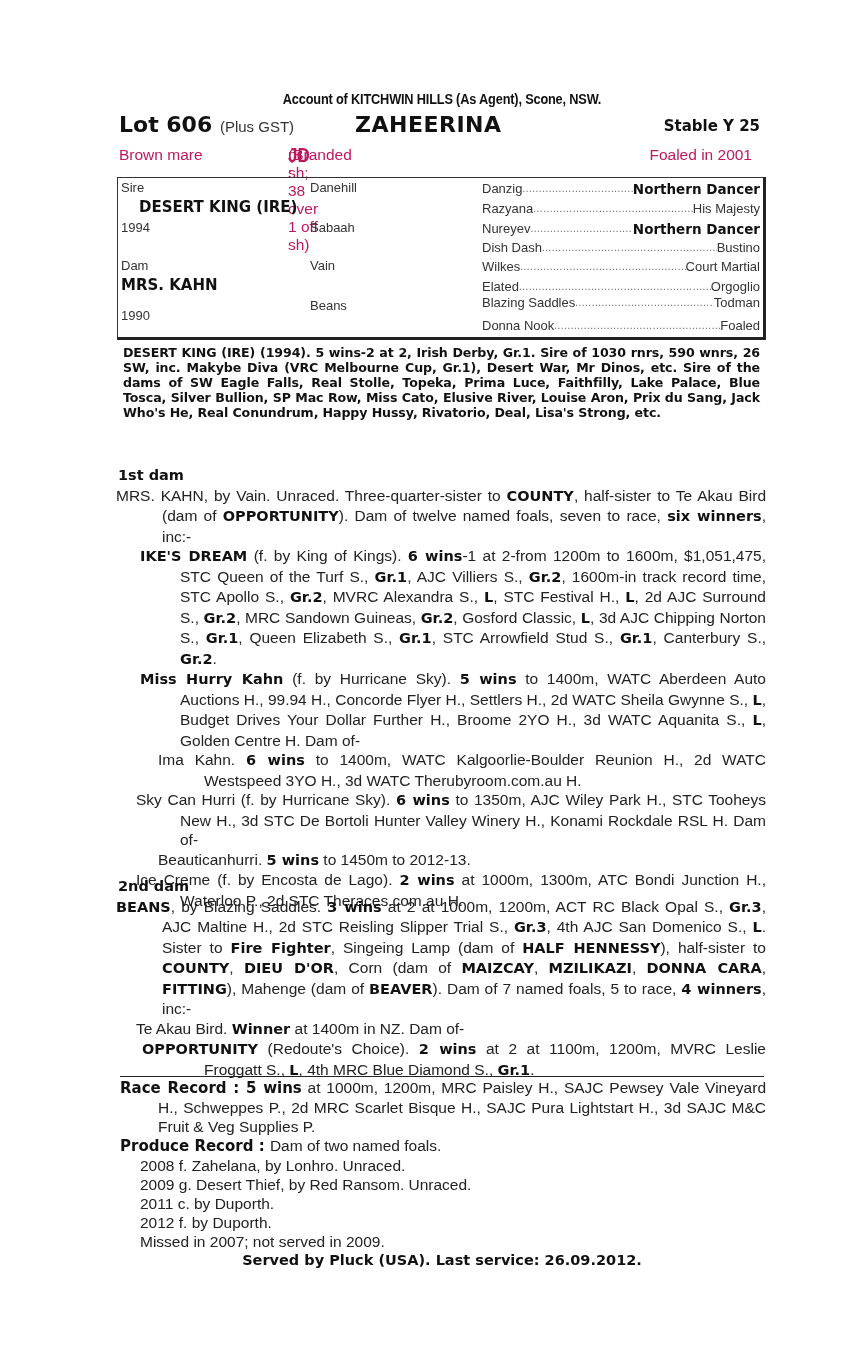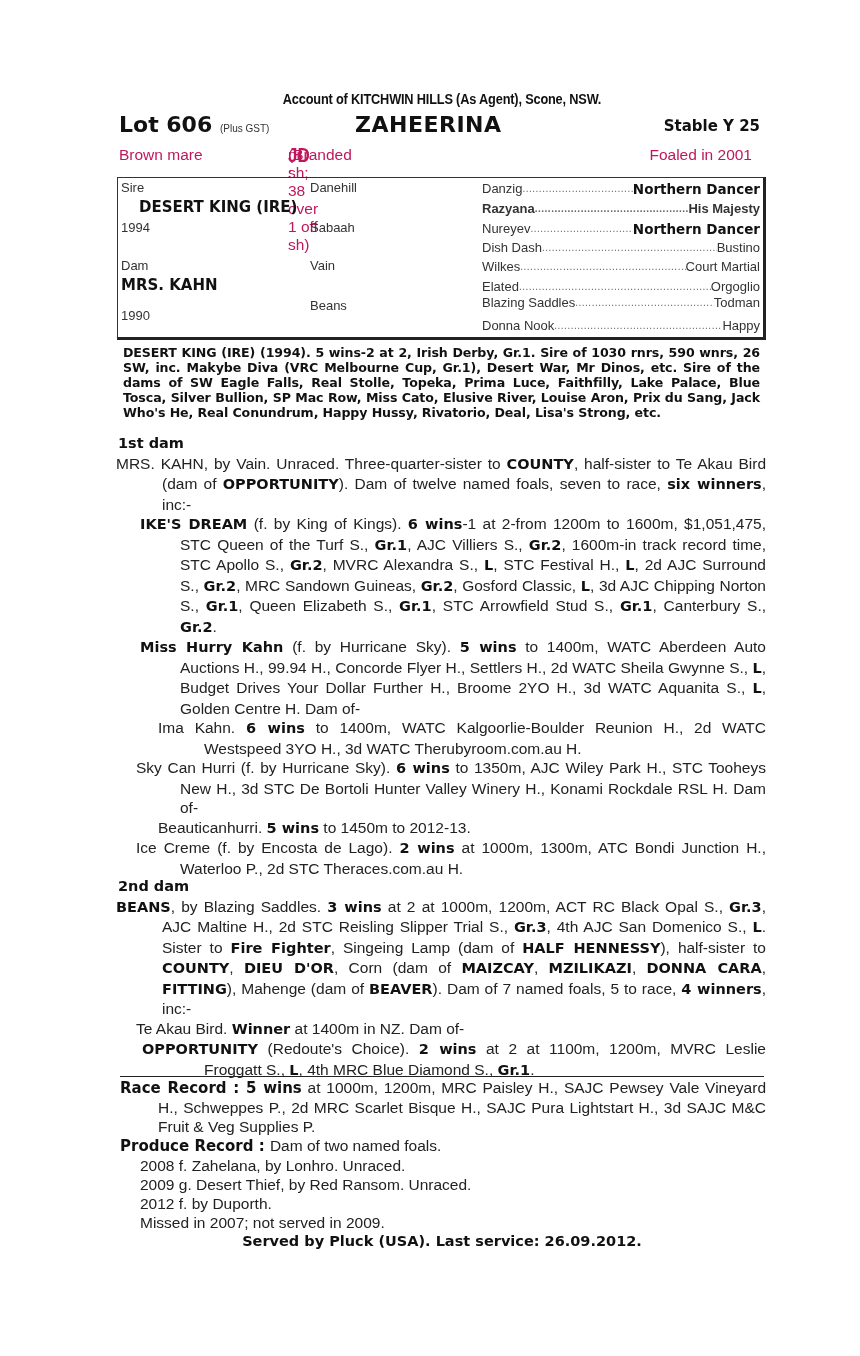--- a/index.html
+++ b/index.html
@@ -1,21 +1,21 @@
 <!DOCTYPE html>
 <html><head>
 <meta charset="utf-8">
 <style>
   html, body { margin: 0; padding: 0; background: #ffffff; }
   body { width: 860px; height: 1356px; position: relative; overflow: hidden; color: #111; font-family: "Liberation Sans", sans-serif; }
   .page { position: absolute; left: 118px; top: 0; width: 648px; }
   .account { position: absolute; top: 91px; left: 0; width: 648px; text-align: center; font-family: "Liberation Sans", sans-serif; font-weight: bold; font-size: 14.5px; letter-spacing: -0.2px; transform: scaleX(0.88); transform-origin: center; }
   .title-row { position: absolute; top: 112px; left: 0; width: 648px; height: 30px; }
   .lot { position: absolute; left: 1px; top: 0; font-family: "DejaVu Sans", sans-serif; font-weight: bold; font-size: 22px; }
-  .lot-gst { font-family: "Liberation Sans", sans-serif; font-weight: normal; font-size: 10px; color: #333; }
+  .lot-gst { font-family: "Liberation Sans", sans-serif; font-weight: normal; font-size: 15px; color: #333; }
   .horse-name { position: absolute; left: 237px; top: 0; font-family: "DejaVu Sans", sans-serif; font-weight: bold; font-size: 22px; letter-spacing: 0.5px; }
   .stable { position: absolute; right: 6px; top: 5px; font-family: "DejaVu Sans", sans-serif; font-weight: bold; font-size: 15px; }
   .desc-row { position: absolute; top: 146px; left: 0; width: 648px; height: 22px; font-size: 15.5px; color: #be185d; }
   .desc-row span { position: absolute; top: 0; }
   .colour { left: 1px; }
   .brand { left: 170px; }
   .brand-glyph { display: inline-block; font-weight: bold; font-size: 17px; transform: scaleY(1.2); vertical-align: 1px; }
   .foaled { right: 14px; }
 
   .pedigree { position: absolute; top: 177px; left: -1px; width: 645px; height: 159px; border-left: 1px solid #333; border-top: 1px solid #333; border-right: 3px solid #222; border-bottom: 3px solid #222; }
@@ -84,21 +84,21 @@
     <div class="ped-cell" style="left:192px; top:2px;">Danehill</div>
     <div class="ped-cell" style="left:192px; top:42px;text-align:right;">Sabaah</div>
     <div class="ped-cell" style="left:192px; top:80px;">Vain</div>
     <div class="ped-cell" style="left:192px; top:120px;">Beans</div>
 
     <div class="ped-line" style="top:2px;">
         <span class="l">Danzig</span>
         <span class="dots"></span>
         <span class="r bold">Northern Dancer</span>
       </div>
-    <div class="ped-line" style="top:22px;font-weight:bold;">
+    <div class="ped-line" style="top:22px;">
         <span class="l">Razyana</span>
         <span class="dots"></span>
         <span class="r">His Majesty</span>
       </div>
     <div class="ped-line" style="top:42px;">
         <span class="l">Nureyev</span>
         <span class="dots"></span>
         <span class="r bold">Northern Dancer</span>
       </div>
     <div class="ped-line" style="top:80px;">
@@ -117,27 +117,27 @@
         <span class="r">Orgoglio</span>
       </div>
     <div class="ped-line" style="top:116px;align-items:flex-end;">
         <span class="l">Blazing Saddles</span>
         <span class="dots"></span>
         <span class="r">Todman</span>
       </div>
     <div class="ped-line" style="top:139px;">
         <span class="l">Donna Nook</span>
         <span class="dots"></span>
-        <span class="r">Happy</span>
+        <span class="r">Foaled</span>
       </div>
   </div>
 
   <div class="sire-notes">DESERT KING (IRE) (1994). 5 wins-2 at 2, Irish Derby, Gr.1. Sire of 1030 rnrs, 590 wnrs, 26 SW, inc. Makybe Diva (VRC Melbourne Cup, Gr.1), Desert War, Mr Dinos, etc. Sire of the dams of SW Eagle Falls, Real Stolle, Topeka, Prima Luce, Faithfilly, Lake Palace, Blue Tosca, Silver Bullion, SP Mac Row, Miss Cato, Elusive River, Louise Aron, Prix du Sang, Jack Who's He, Real Conundrum, Happy Hussy, Rivatorio, Deal, Lisa's Strong, etc.</div>
 
-  <div class="section" style="top:434px;">
+  <div class="section" style="top:466px;">
     <div class="sec-head">1st dam</div>
     <p class="para h0"><span>MRS. KAHN, by Vain. Unraced. Three-quarter-sister to </span><span class="b">COUNTY</span><span>, half-sister to Te Akau Bird (dam of </span><span class="b">OPPORTUNITY</span><span>). Dam of twelve named foals, seven to race, </span><span class="b">six winners</span><span>, inc:-</span></p>
 
     <p class="para h1"><span class="b">IKE'S DREAM</span><span> (f. by King of Kings). </span><span class="b">6 wins</span><span>-1 at 2-from 1200m to 1600m, $1,051,475, STC Queen of the Turf S., </span><span class="b">Gr.1</span><span>, AJC Villiers S., </span><span class="b">Gr.2</span><span>, 1600m-in track record time, STC Apollo S., </span><span class="b">Gr.2</span><span>, MVRC Alexandra S., </span><span class="b">L</span><span>, STC Festival H., </span><span class="b">L</span><span>, 2d AJC Surround S., </span><span class="b">Gr.2</span><span>, MRC Sandown Guineas, </span><span class="b">Gr.2</span><span>, Gosford Classic, </span><span class="b">L</span><span>, 3d AJC Chipping Norton S., </span><span class="b">Gr.1</span><span>, Queen Elizabeth S., </span><span class="b">Gr.1</span><span>, STC Arrowfield Stud S., </span><span class="b">Gr.1</span><span>, Canterbury S., </span><span class="b">Gr.2</span><span>.</span></p>
 
     <p class="para h1"><span class="b">Miss Hurry Kahn</span><span> (f. by Hurricane Sky). </span><span class="b">5 wins</span><span> to 1400m, WATC Aberdeen Auto Auctions H., 99.94 H., Concorde Flyer H., Settlers H., 2d WATC Sheila Gwynne S., </span><span class="b">L</span><span>, Budget Drives Your Dollar Further H., Broome 2YO H., 3d WATC Aquanita S., </span><span class="b">L</span><span>, Golden Centre H. Dam of-</span></p>
 
     <p class="para h2"><span>Ima Kahn. </span><span class="b">6 wins</span><span> to 1400m, WATC Kalgoorlie-Boulder Reunion H., 2d WATC Westspeed 3YO H., 3d WATC Therubyroom.com.au H.</span></p>
 
     <p class="para h1b"><span>Sky Can Hurri (f. by Hurricane Sky). </span><span class="b">6 wins</span><span> to 1350m, AJC Wiley Park H., STC Tooheys New H., 3d STC De Bortoli Hunter Valley Winery H., Konami Rockdale RSL H. Dam of-</span></p>
@@ -156,17 +156,18 @@
     <p class="para h2b"><span class="b">OPPORTUNITY</span><span> (Redoute's Choice). </span><span class="b">2 wins</span><span> at 2 at 1100m, 1200m, MVRC Leslie Froggatt S., </span><span class="b">L</span><span>, 4th MRC Blue Diamond S., </span><span class="b">Gr.1</span><span>.</span></p>
   </div>
 
   <div class="rule"></div>
 
   <div class="records">
     <p class="rec-para"><span class="rec-head">Race Record : </span><span class="rec-head">5 wins</span><span> at 1000m, 1200m, MRC Paisley H., SAJC Pewsey Vale Vineyard H., Schweppes P., 2d MRC Scarlet Bisque H., SAJC Pura Lightstart H., 3d SAJC M&amp;C Fruit &amp; Veg Supplies P.</span></p>
     <p class="rec-para"><span class="rec-head">Produce Record : </span><span>Dam of two named foals.</span></p>
     <p class="produce-line">2008 f. Zahelana, by Lonhro. Unraced.</p>
     <p class="produce-line">2009 g. Desert Thief, by Red Ransom. Unraced.</p>
+    <p class="produce-line">2011 c. by Duporth.</p>
     <p class="produce-line">2012 f. by Duporth.</p>
     <p class="produce-line">Missed in 2007; not served in 2009.</p>
     <p class="served">Served by Pluck (USA). Last service: 26.09.2012.</p>
   </div>
 </div>
 
 </body></html>

